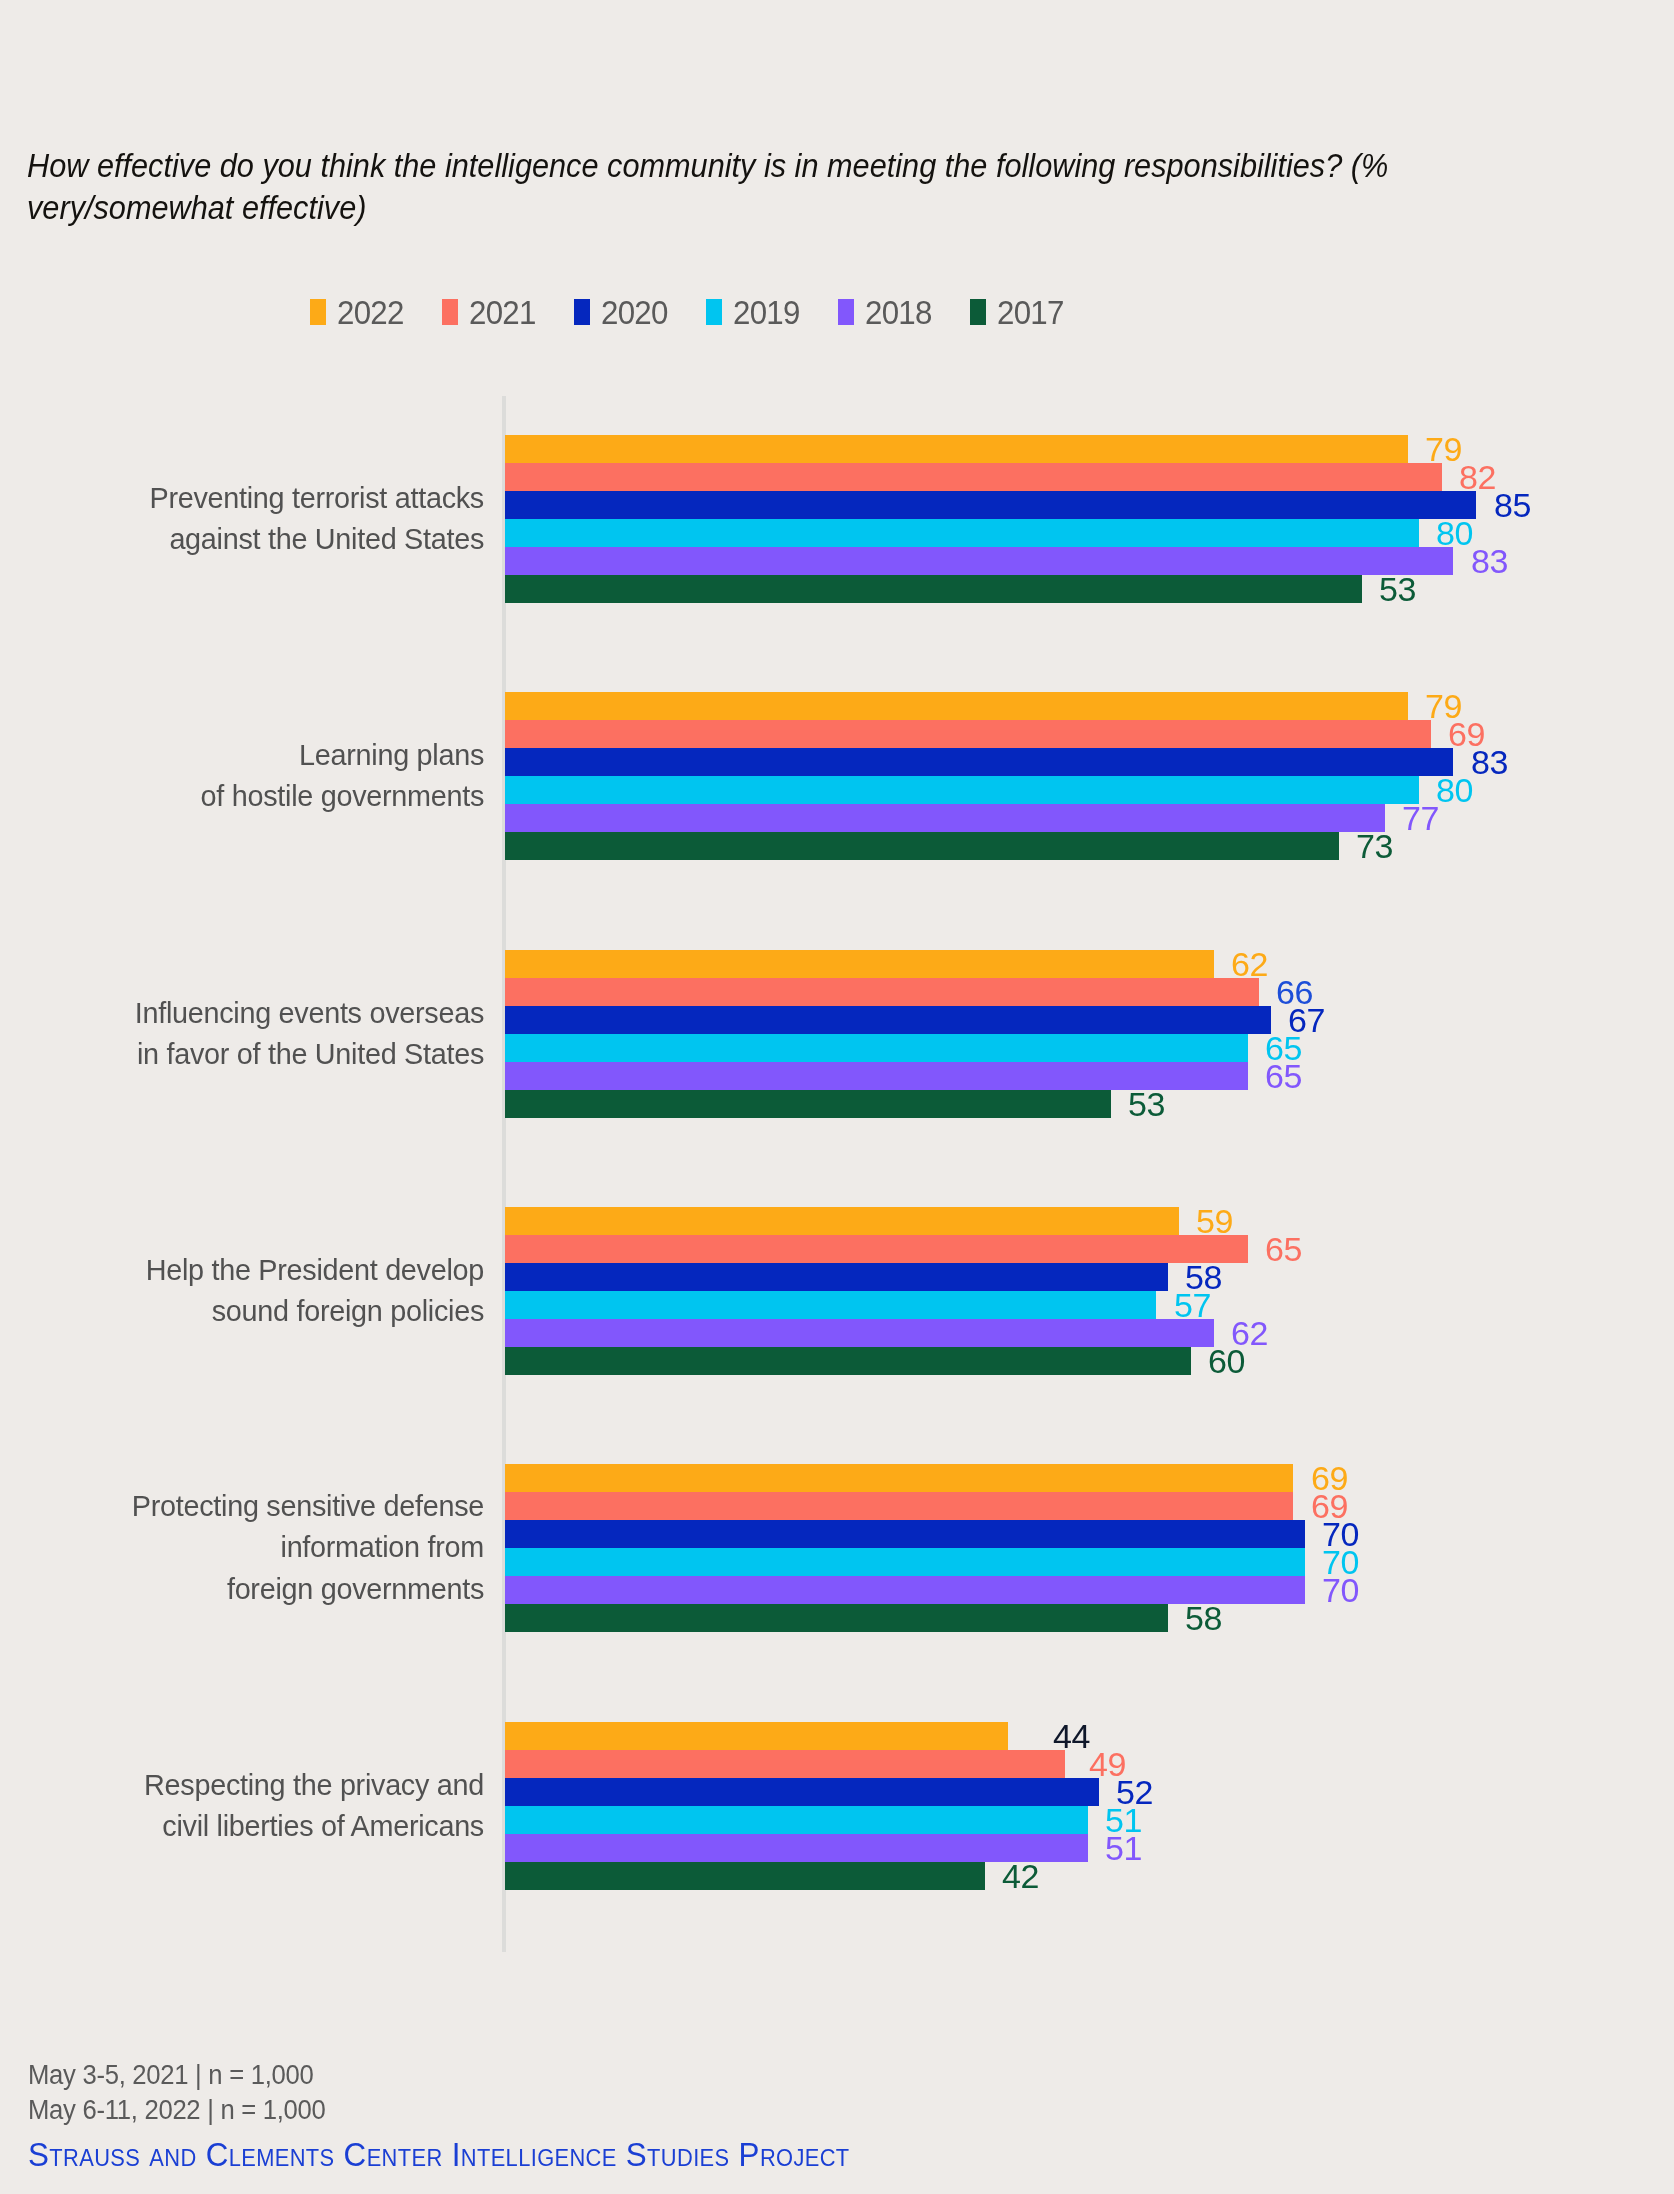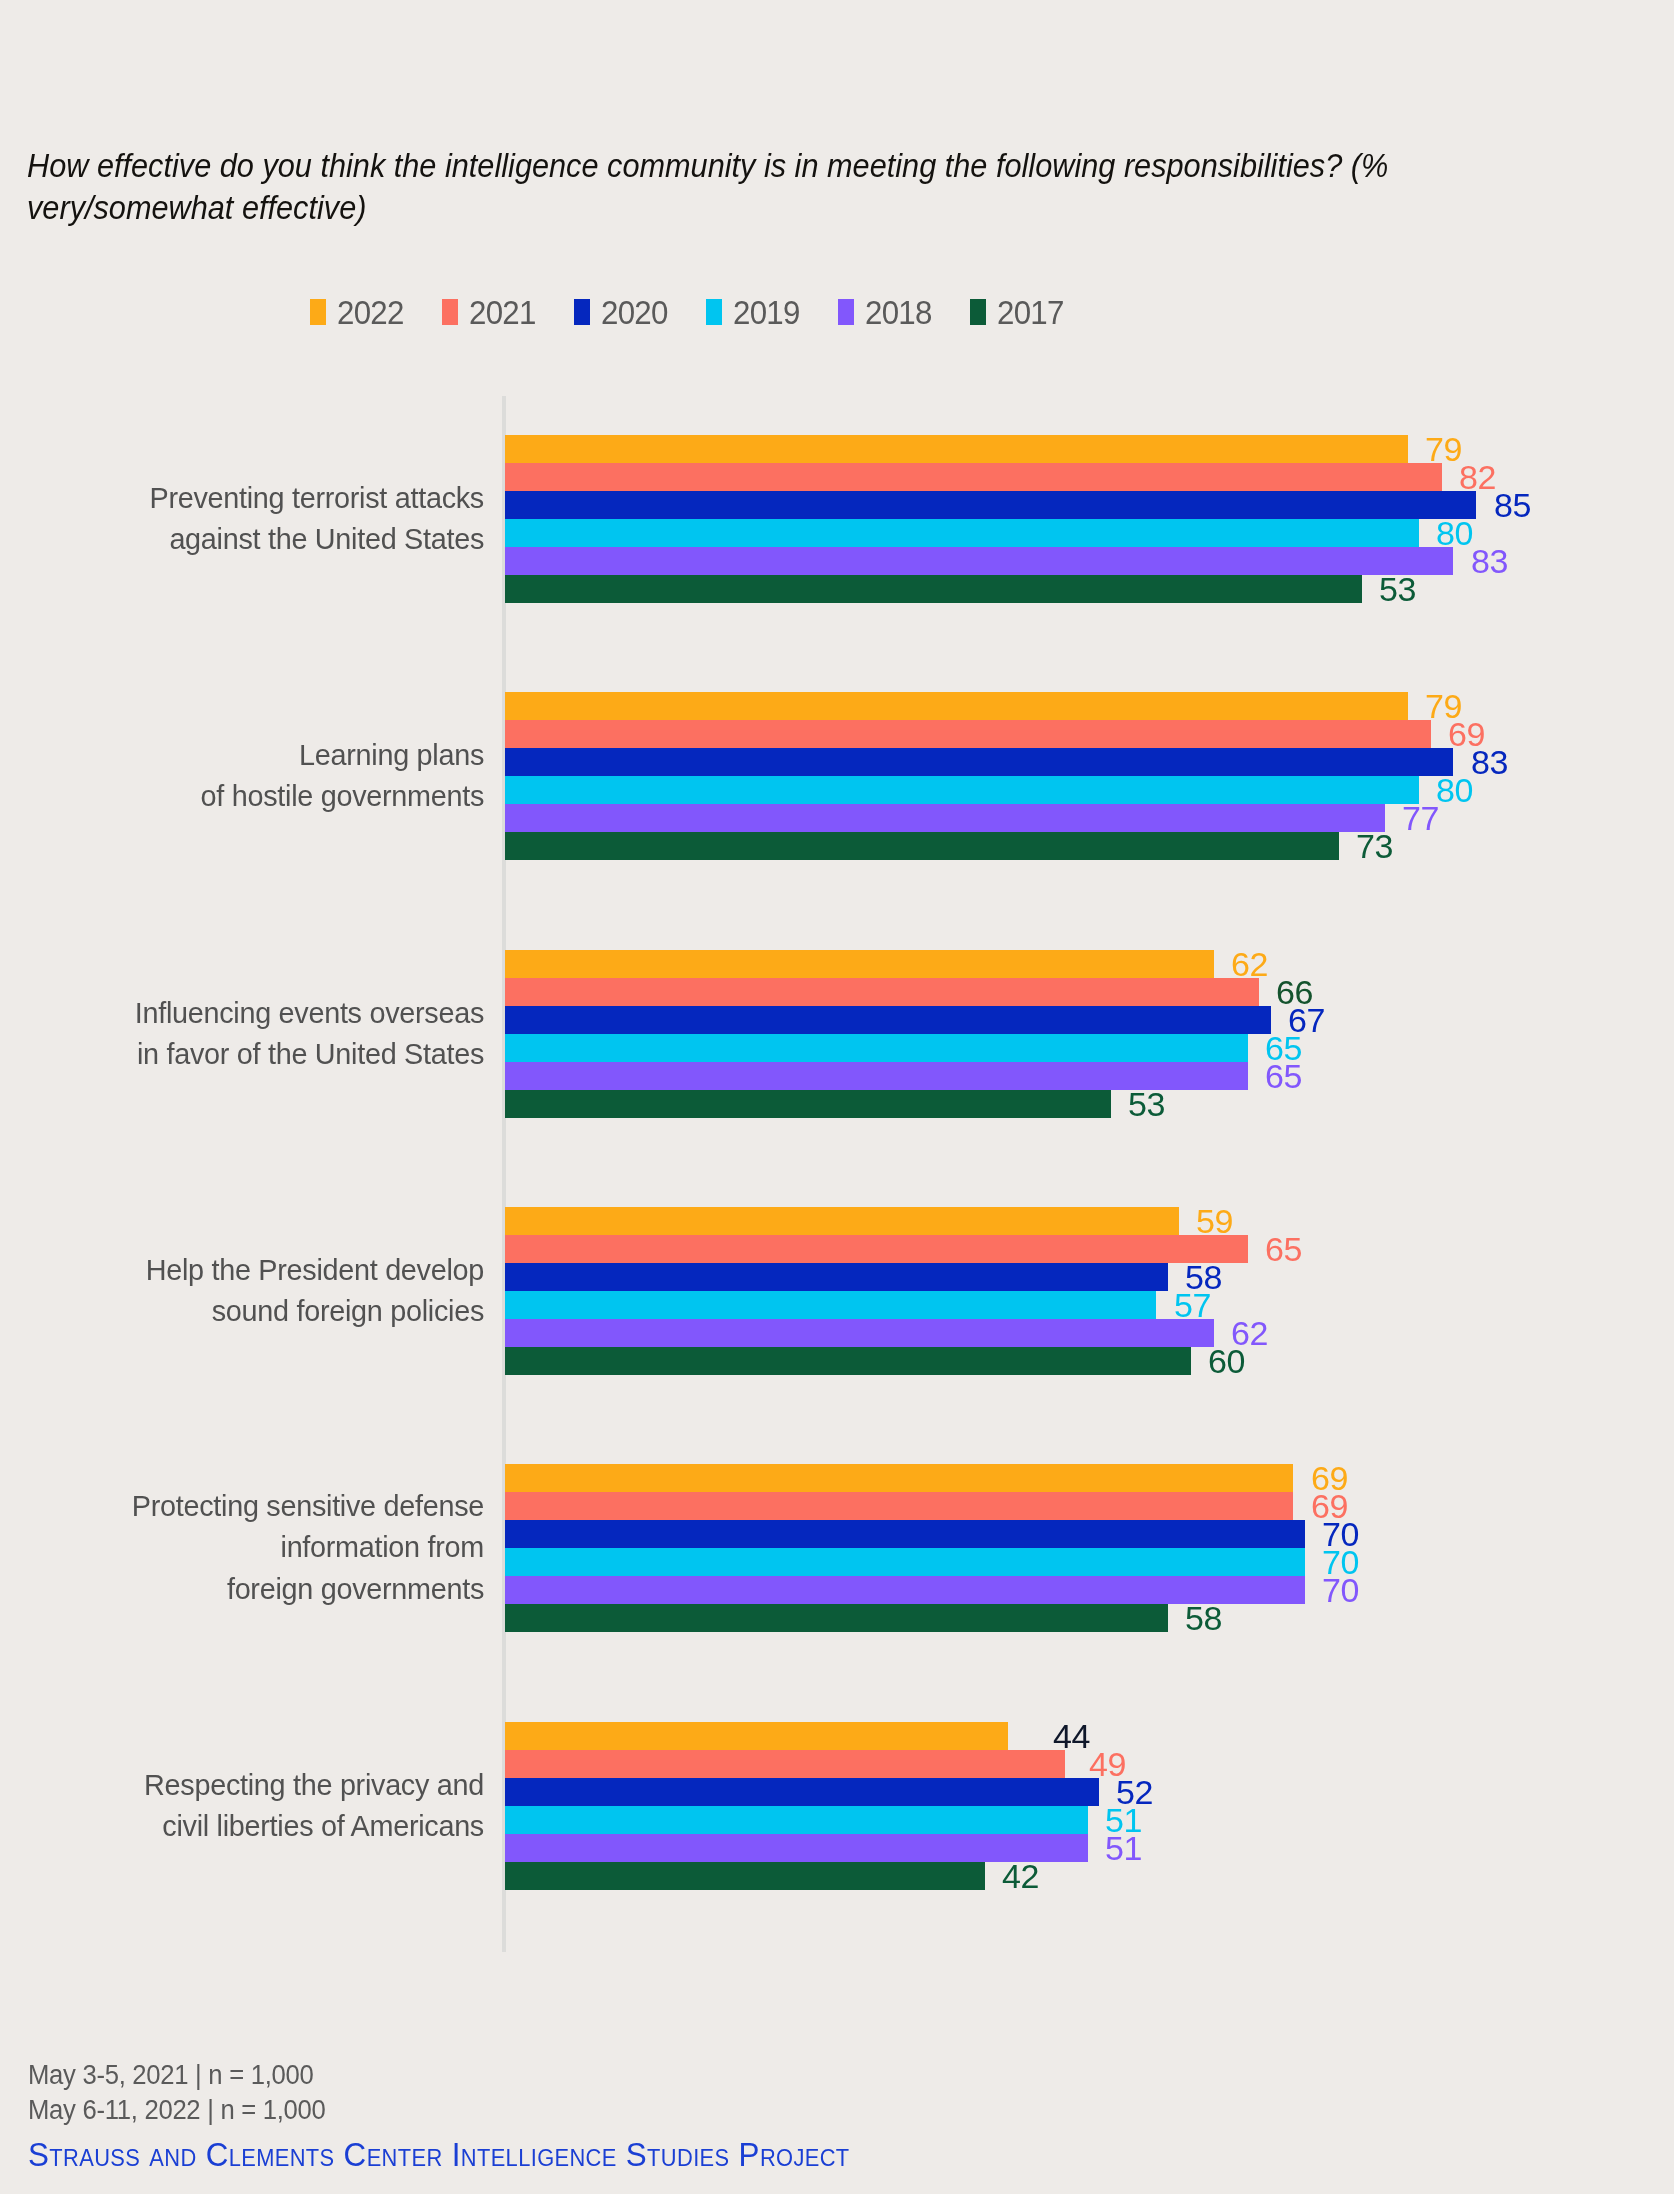--- a/index.html
+++ b/index.html
@@ -259,21 +259,21 @@
             <div>Influencing events overseas</div>
             <div>in favor of the United States</div>
           </div>
           <div class="bars">
             <div class="bar-row">
               <div class="bar" style="width: 709px; background: rgb(253, 170, 23);"></div>
               <div class="bar-value" style="left: 726px; color: rgb(253, 170, 23);">62</div>
             </div>
             <div class="bar-row">
               <div class="bar" style="width: 754px; background: rgb(252, 112, 97);"></div>
-              <div class="bar-value" style="left: 771px; color: #14532d;">66</div>
+              <div class="bar-value" style="left: 771px; color: #1d4ed8;">66</div>
             </div>
             <div class="bar-row">
               <div class="bar" style="width: 766px; background: rgb(5, 39, 190);"></div>
               <div class="bar-value" style="left: 783px; color: rgb(5, 39, 190);">67</div>
             </div>
             <div class="bar-row">
               <div class="bar" style="width: 743px; background: rgb(0, 197, 240);"></div>
               <div class="bar-value" style="left: 760px; color: rgb(0, 197, 240);">65</div>
             </div>
             <div class="bar-row">

